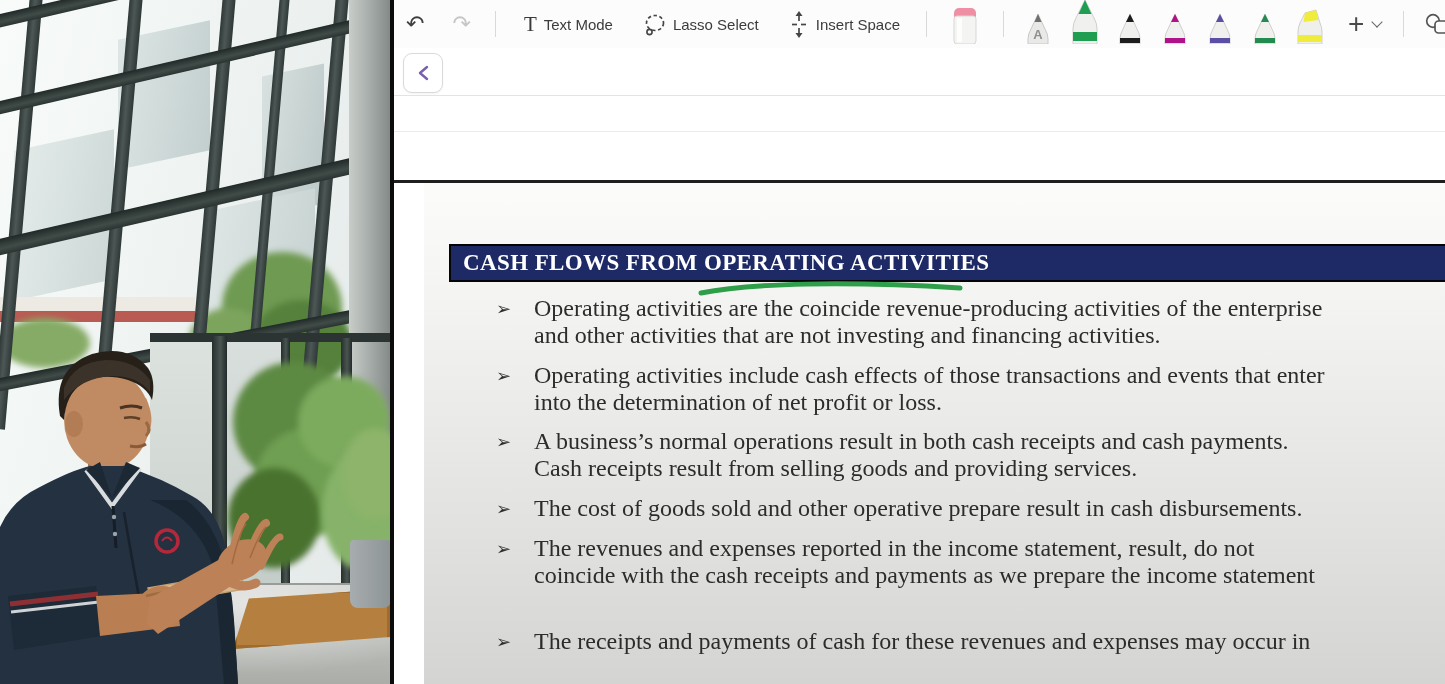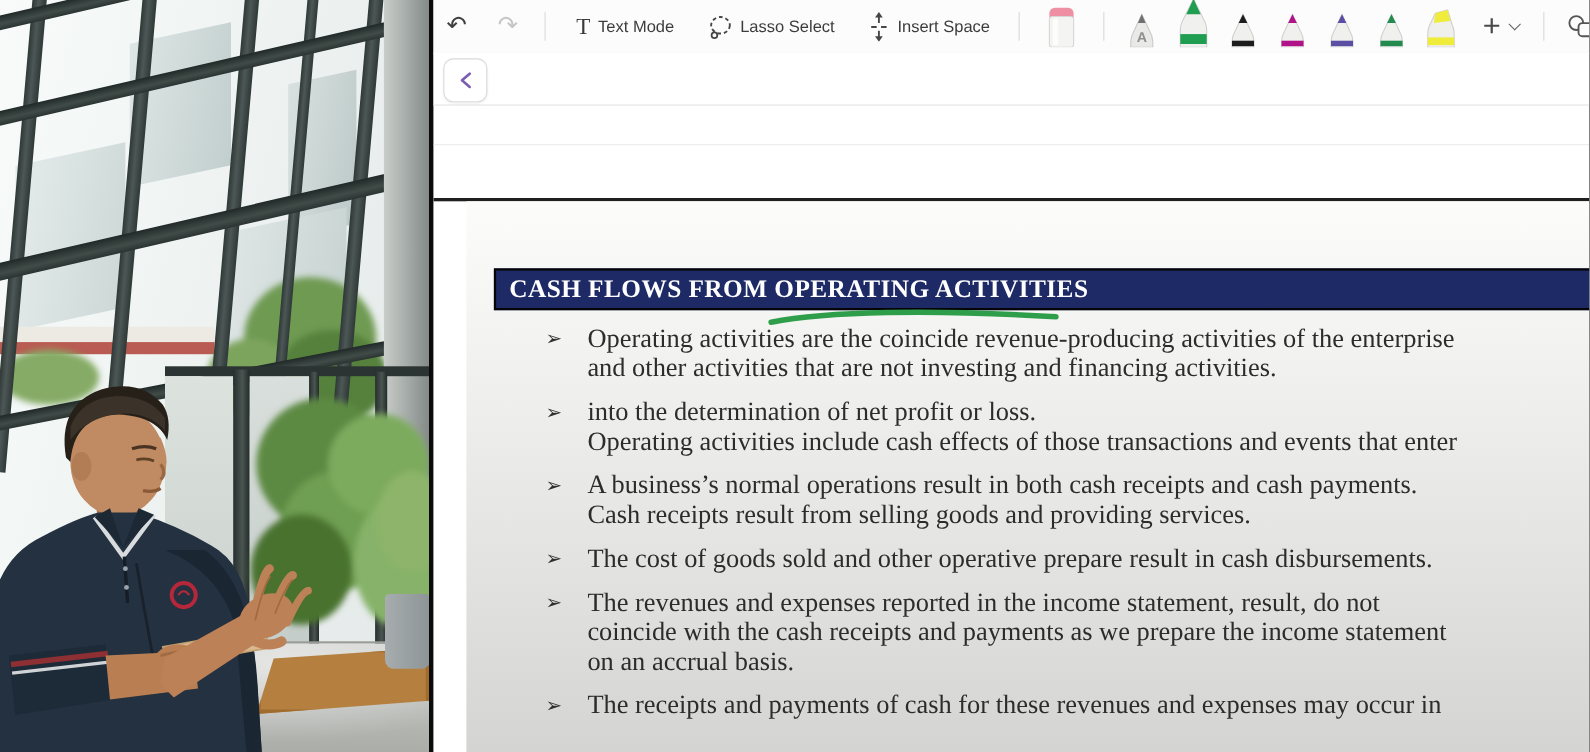--- a/index.html
+++ b/index.html
@@ -313,22 +313,22 @@
         <span class="bmark">➢</span>
         <div class="blines">
           <div>Operating activities are the coincide revenue-producing activities of the enterprise</div>
           <div>and other activities that are not investing and financing activities.</div>
         </div>
       </div>
 
       <div class="bullet" style="top:179px;">
         <span class="bmark">➢</span>
         <div class="blines">
+          <div>Operating activities include cash effects of those transactions and events that enter</div>
           <div>into the determination of net profit or loss.</div>
-          <div>Operating activities include cash effects of those transactions and events that enter</div>
         </div>
       </div>
 
       <div class="bullet" style="top:245px;">
         <span class="bmark">➢</span>
         <div class="blines">
           <div>A business’s normal operations result in both cash receipts and cash payments.</div>
           <div>Cash receipts result from selling goods and providing services.</div>
         </div>
       </div>
@@ -338,21 +338,20 @@
         <div class="blines">
           <div>The cost of goods sold and other operative prepare result in cash disbursements.</div>
         </div>
       </div>
 
       <div class="bullet" style="top:352px;">
         <span class="bmark">➢</span>
         <div class="blines">
           <div>The revenues and expenses reported in the income statement, result, do not</div>
           <div>coincide with the cash receipts and payments as we prepare the income statement</div>
-          <div>on an accrual basis.</div>
         </div>
       </div>
 
       <div class="bullet" style="top:445px;">
         <span class="bmark">➢</span>
         <div class="blines">
           <div>The receipts and payments of cash for these revenues and expenses may occur in</div>
         </div>
       </div>
 

